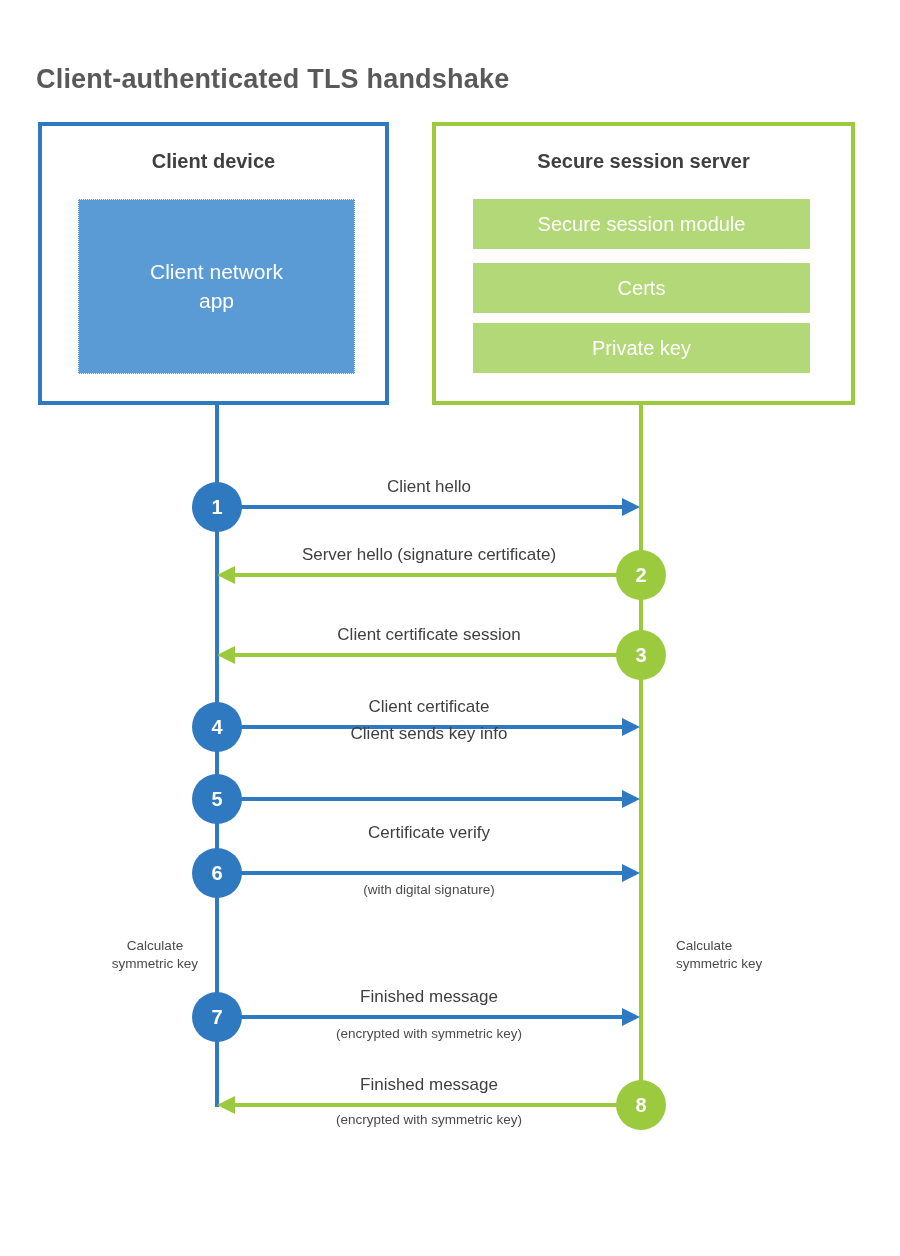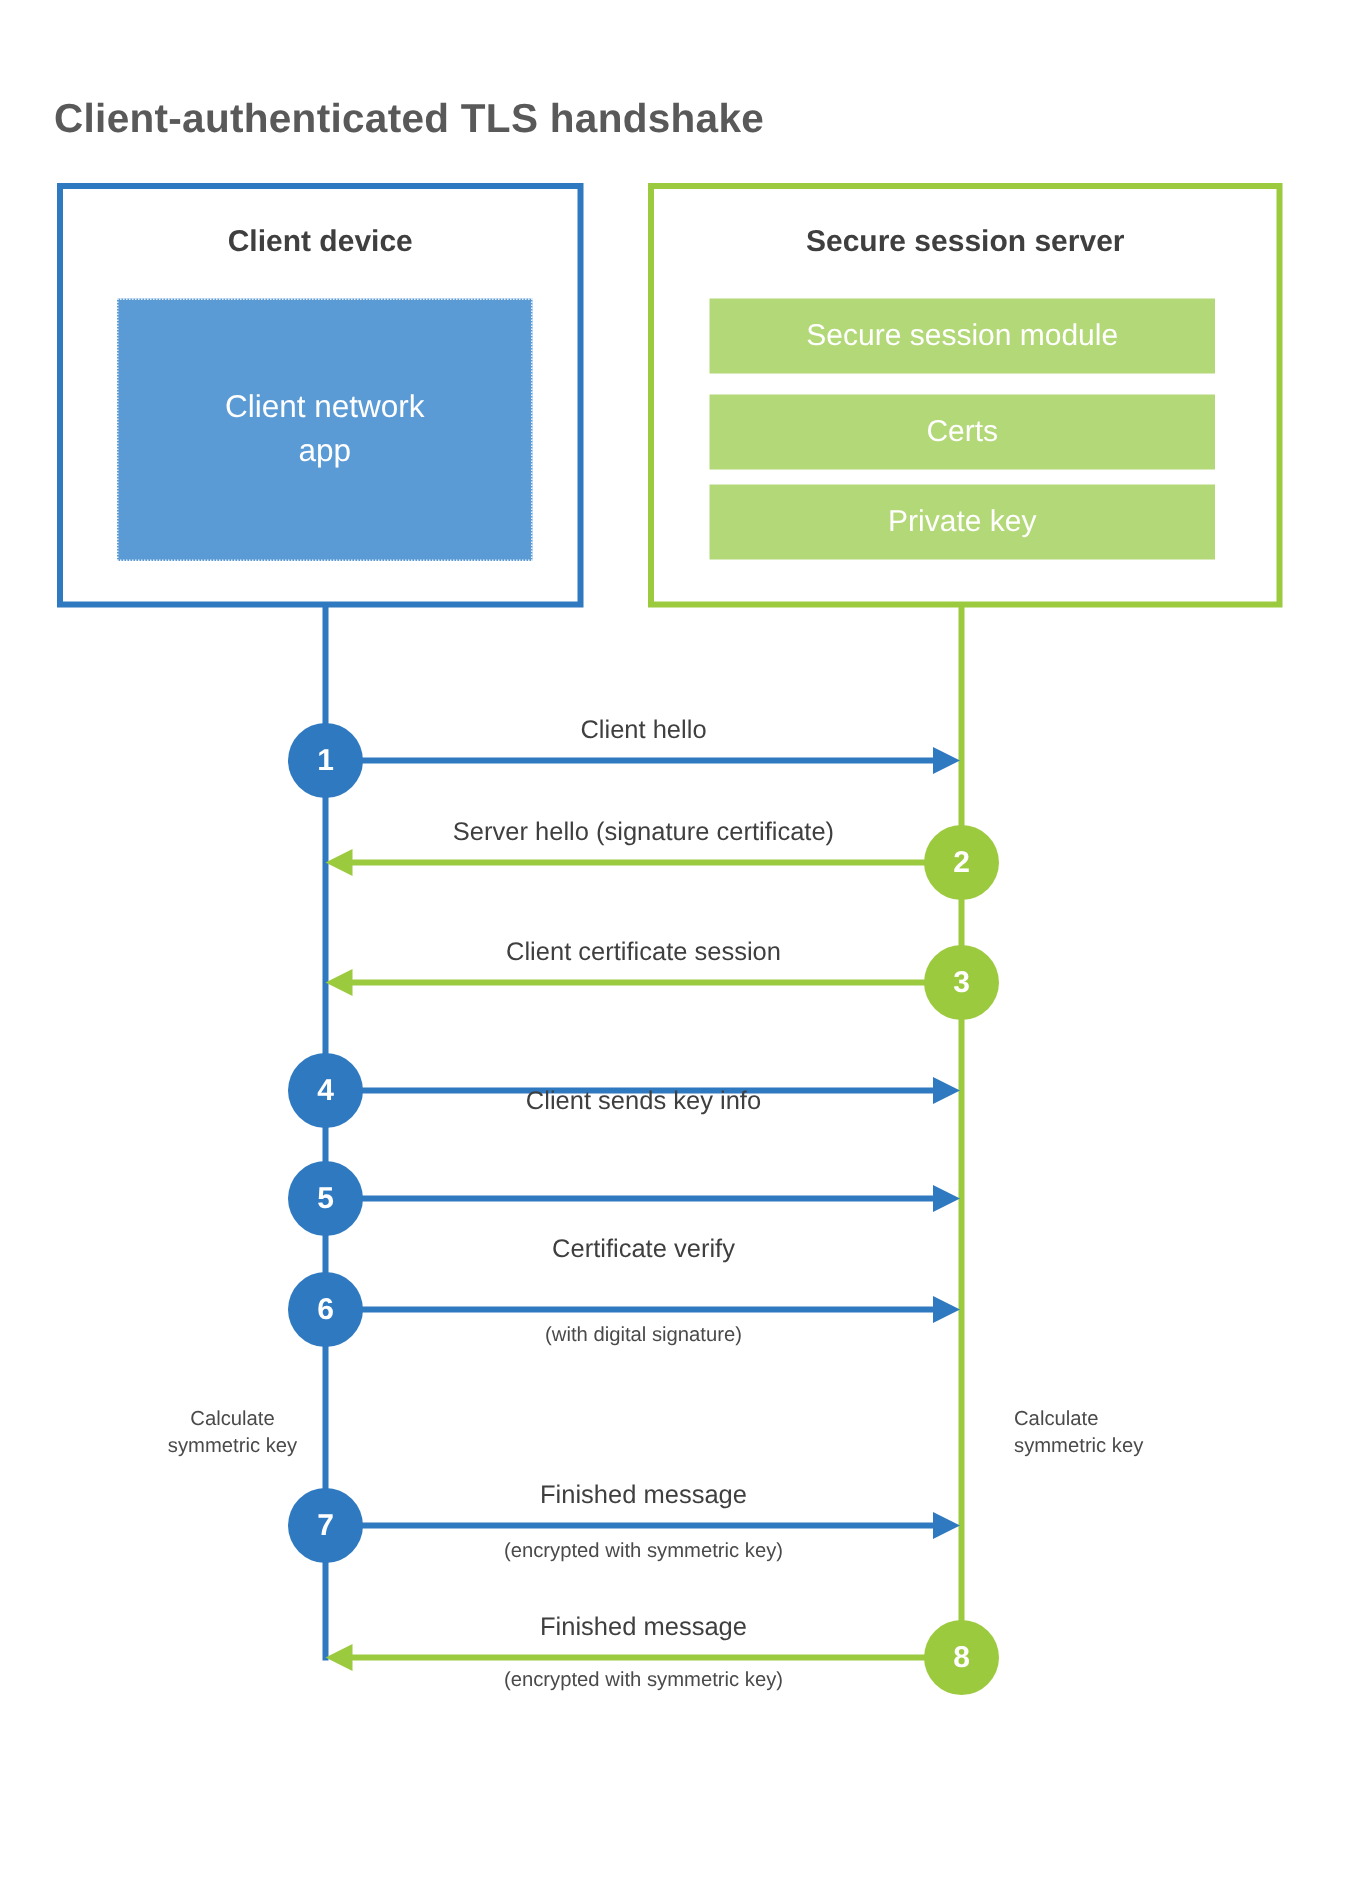--- a/index.html
+++ b/index.html
@@ -107,20 +107,21 @@
       <span>2</span>
     </div>
 
   <div class="msg" style="top:625px">Client certificate session</div>
   <div class="hline green" style="top:653px"></div>
   <div class="head left" style="top:646px"></div>
   <div class="circle green" style="top:630px">
       <span>3</span>
     </div>
 
+  <div class="msg" style="top:697px">Client certificate</div>
   <div class="hline blue" style="top:725px"></div>
   <div class="head right" style="top:718px"></div>
   <div class="circle blue" style="top:702px">
       <span>4</span>
     </div>
 
   <div class="msg" style="top:724px">Client sends key info</div>
   <div class="hline blue" style="top:797px"></div>
   <div class="head right" style="top:790px"></div>
   <div class="circle blue" style="top:774px">

